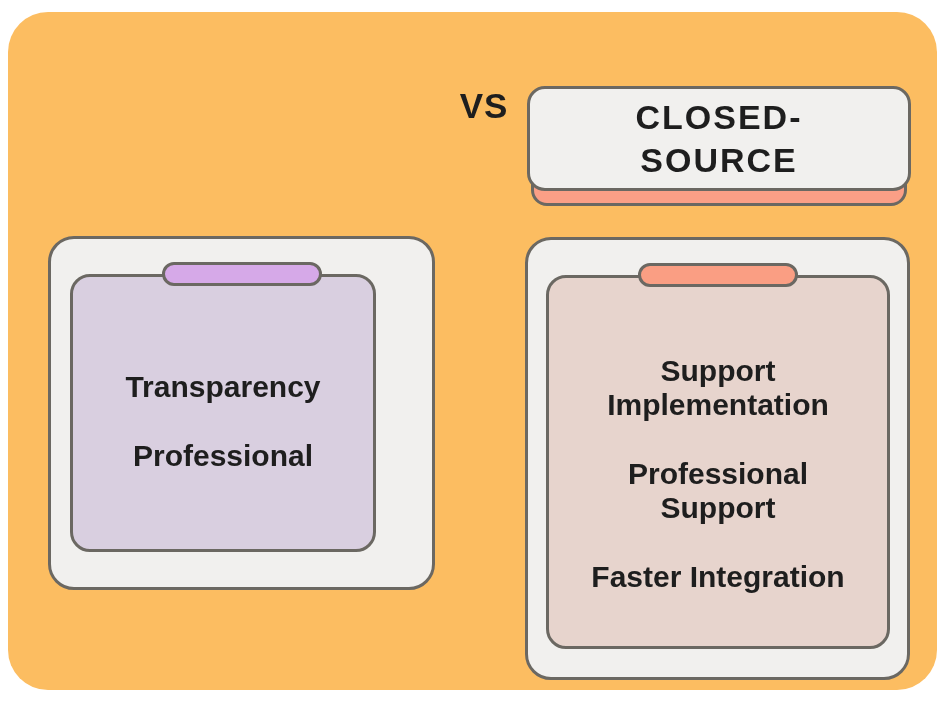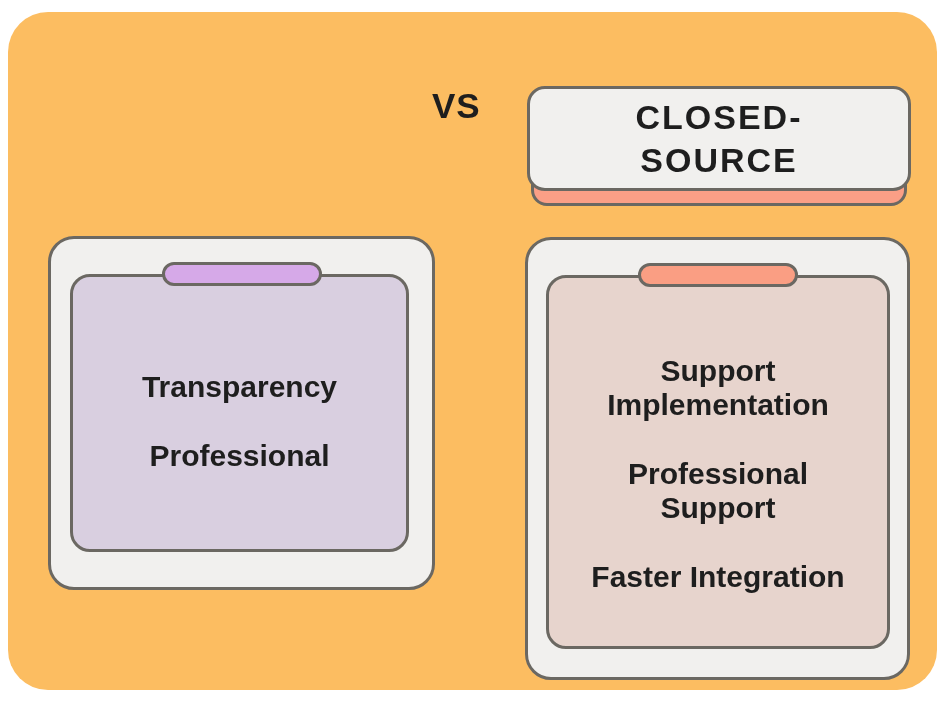--- a/index.html
+++ b/index.html
@@ -47,20 +47,21 @@
     font-size: 34px; font-weight: bold;
     letter-spacing: 2px;
     line-height: 43px;
     color: var(--text, #1E1E1E);
     max-width: 240px;
   }
 
   .vs {
     position: absolute;
     left: 424px; top: 74px; width: 104px;
+    text-align: center;
     font-size: 35px; font-weight: bold;
     letter-spacing: 1px;
     color: var(--text, #1E1E1E);
   }
 
   
   .board {
     position: absolute;
     background: var(--card-face, #F1F0EE);
     border: 3px solid var(--outline, #6B6862);
@@ -71,21 +72,21 @@
   .board-inner {
     position: absolute;
     border: 3px solid var(--outline, #6B6862);
     border-radius: 20px;
     display: flex; flex-direction: column;
     align-items: center; justify-content: center;
     gap: 35px;
     text-align: center;
   }
   .board.open .board-inner {
-    left: 19px; top: 35px; width: 339px; height: 278px;
+    left: 19px; top: 35px; width: 306px; height: 278px;
     background: var(--open-body, #D9CFE0);
     padding-top: 16px;
   }
   .board.closed .board-inner {
     left: 18px; top: 35px; width: 344px; height: 374px;
     background: var(--closed-body, #E7D4CD);
     padding-top: 24px;
   }
   .clip {
     position: absolute;

